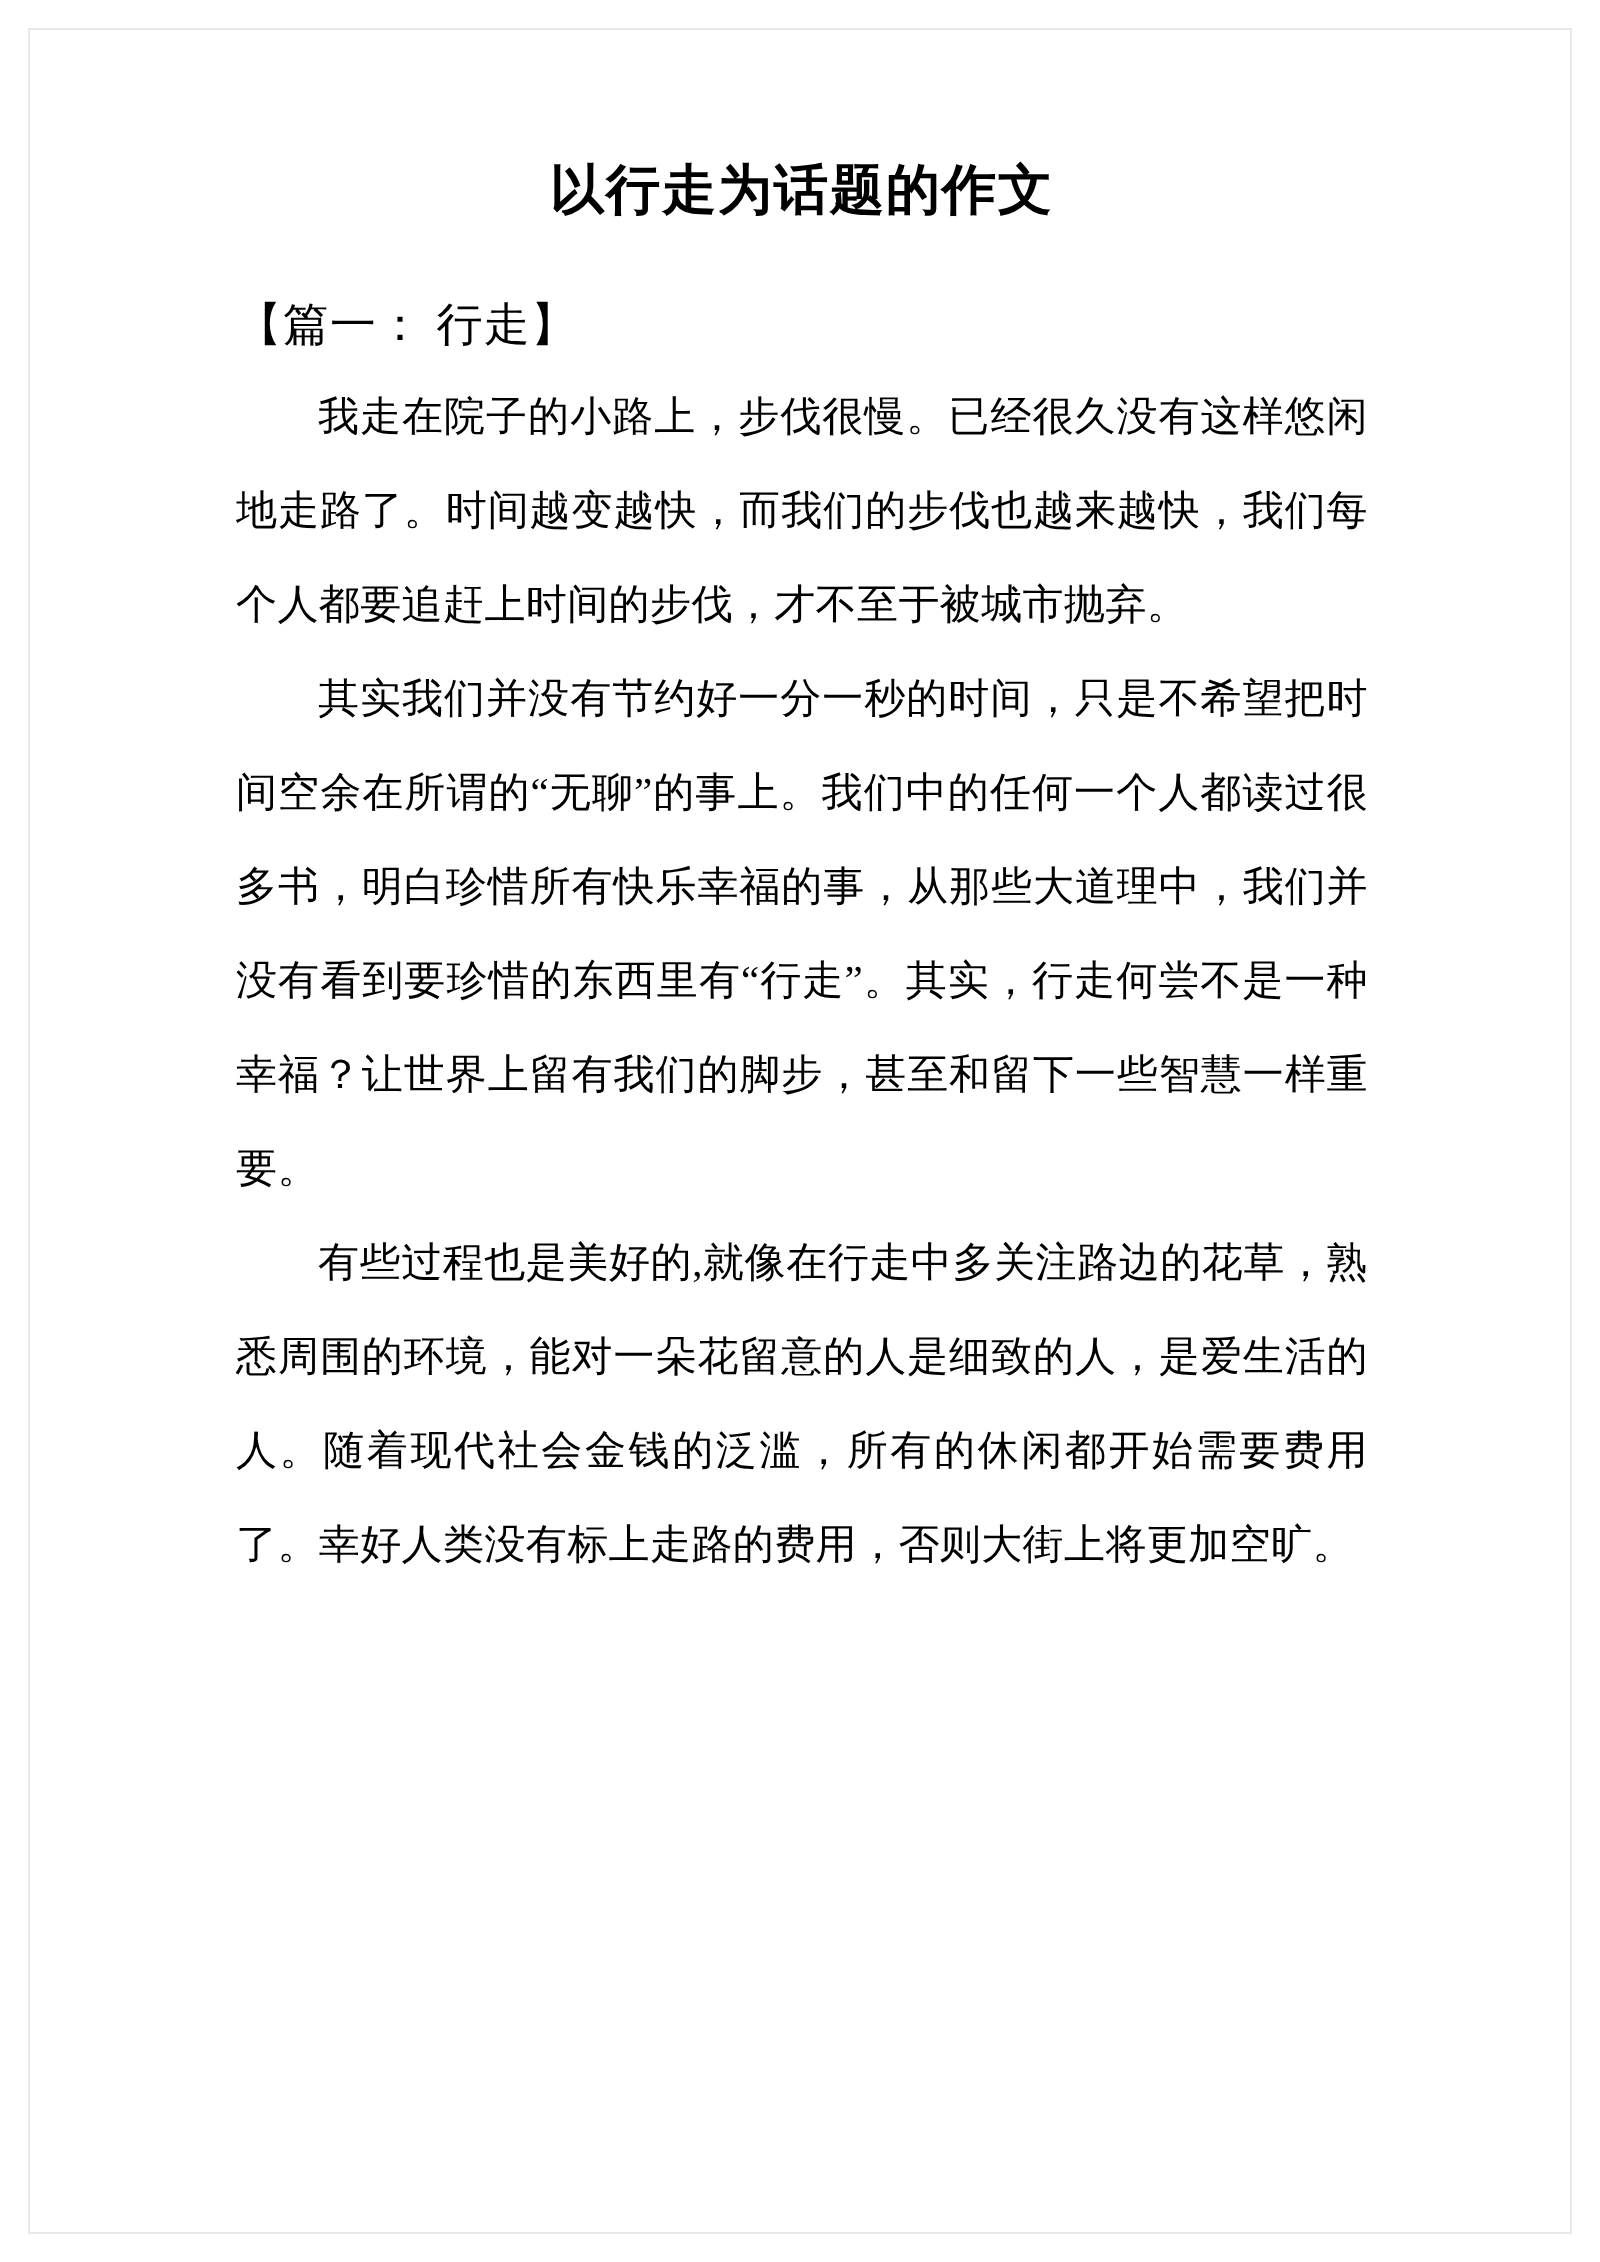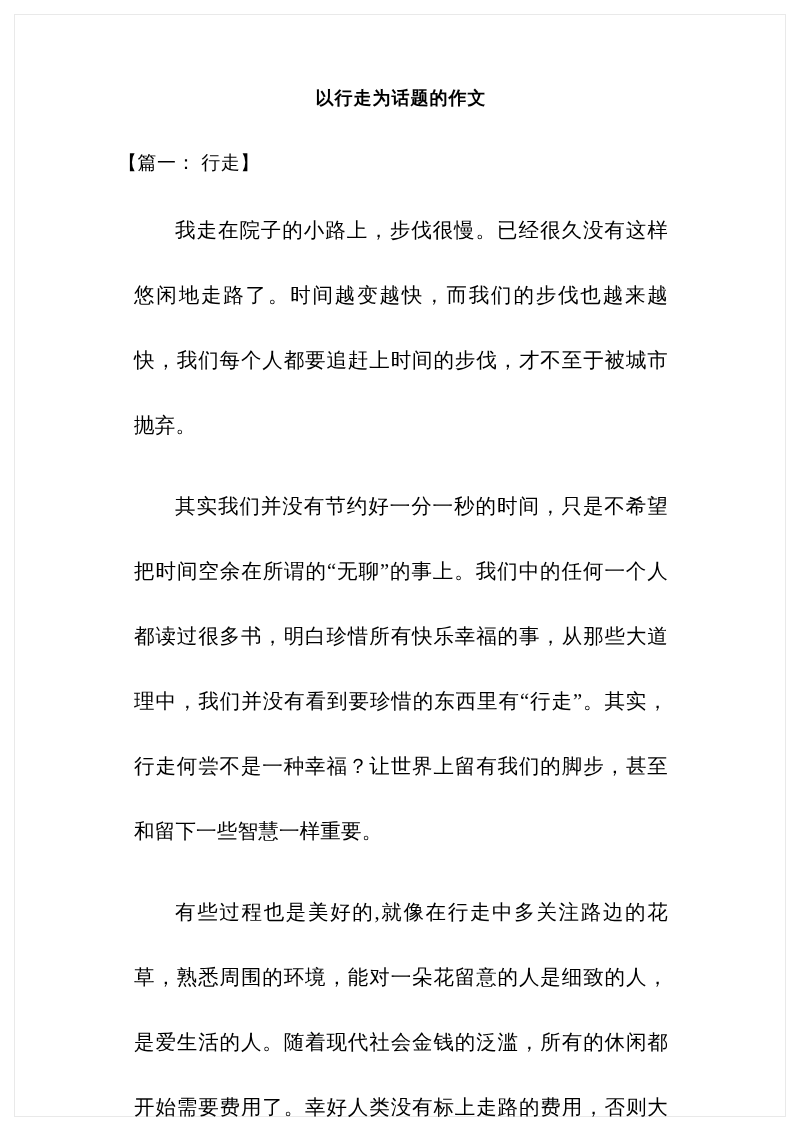--- a/index.html
+++ b/index.html
@@ -35,41 +35,41 @@
     border: 1px solid #e9e9e9;
     pointer-events: none;
   }
   .content {
     position: absolute;
     left: 118px;
     top: 78px;
     width: 566px;
   }
   .doc-title {
-    font-family: Liberation Serif, serif;
+    font-family: Liberation Mono, monospace;
     font-weight: bold;
-    font-size: 18px;
+    font-size: 27px;
     line-height: 40px;
     text-align: center;
     letter-spacing: 1px;
     margin: 0 0 26px 0;
     color: #000;
   }
   .section-head {
-    font-size: 19px;
+    font-size: 23px;
     line-height: 38px;
     margin: 4px 0 4px 0;
     text-align: justify;
     text-justify: inter-ideograph;
     letter-spacing: 0.5px;
   }
   p.para {
     font-size: 20.5px;
-    line-height: 65px;
-    margin: 16px;
+    line-height: 47px;
+    margin: 0;
     text-align: justify;
     text-justify: inter-ideograph;
     text-indent: 2em;
     letter-spacing: 0.2px;
   }
 </style>
 </head>
 <body>
 
 <div class="page">

